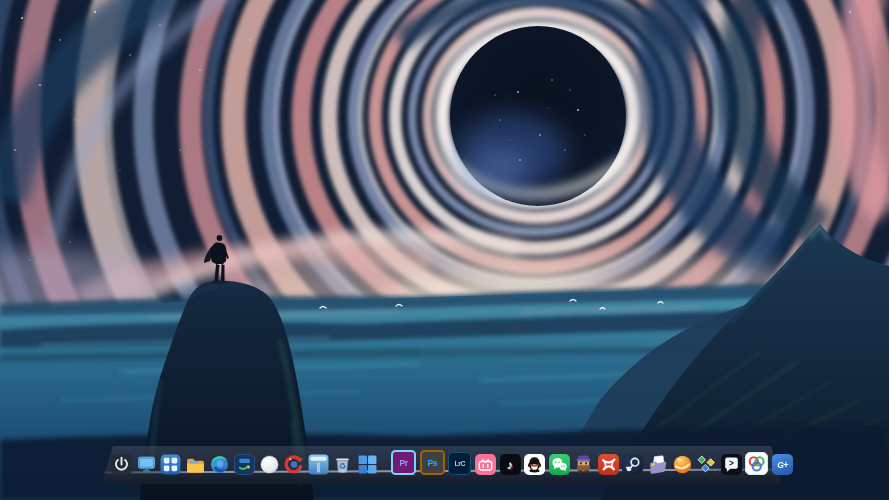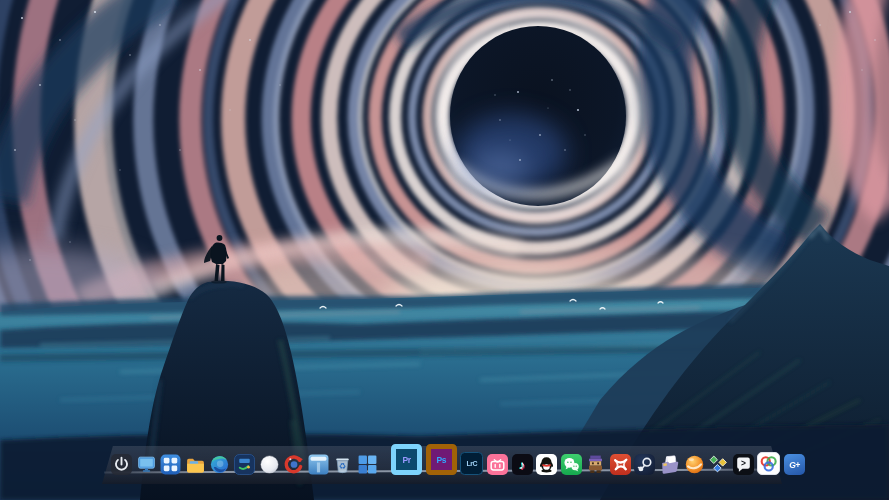--- a/index.html
+++ b/index.html
@@ -15,23 +15,23 @@
     background:linear-gradient(90deg,rgba(210,220,235,.12),rgba(216,226,241,.58) 15%,rgba(216,226,241,.58) 85%,rgba(210,220,235,.12));
     transform:rotate(-.25deg);}
   .icons{position:absolute;left:9px;right:9px;bottom:9px;display:flex;gap:3.6px;align-items:flex-end;}
   .di{width:21px;height:21px;flex:0 0 auto;position:relative;border-radius:5px;cursor:pointer;}
   .di svg{position:absolute;inset:0;width:100%;height:100%;}
   .gap{width:6px;flex:0 0 auto;}
   .tile-dark{background:rgba(38,42,52,.88);}
   .adobe{display:flex;align-items:center;justify-content:center;
     font-weight:bold;border-radius:4.5px;}
   .adobe span{letter-spacing:-.4px;}
-  .pr{background:#0c4a6e;border:5px solid #7dd3fc;}
+  .pr{background:#701a75;border:2px solid #7dd3fc;}
   .pr span{color:#9999ff;font-size:8.5px;}
-  .ps{background:#701a75;border:5px solid #a16207;}
+  .ps{background:#404040;border:2px solid #a16207;}
   .ps span{color:#31a8ff;font-size:8.5px;}
   .lrc{background:#001e36;border:1px solid #15527a;}
   .lrc span{color:#9fd1f5;font-size:7px;}
   .bili{background:#fb7299;}
   .douyin{background:#0b0b14;display:flex;align-items:center;justify-content:center;}
   .douyin span{color:#fff;font-size:12px;line-height:1;
     text-shadow:-1px 0 0 #25f4ee,1px 1px 0 #fe2c55;}
   .qq{background:#fff;}
   .wechat{background:linear-gradient(180deg,#3ecf6e,#15a84e);}
   .ribbon{background:linear-gradient(180deg,#de4f33,#bf2f1e);}

